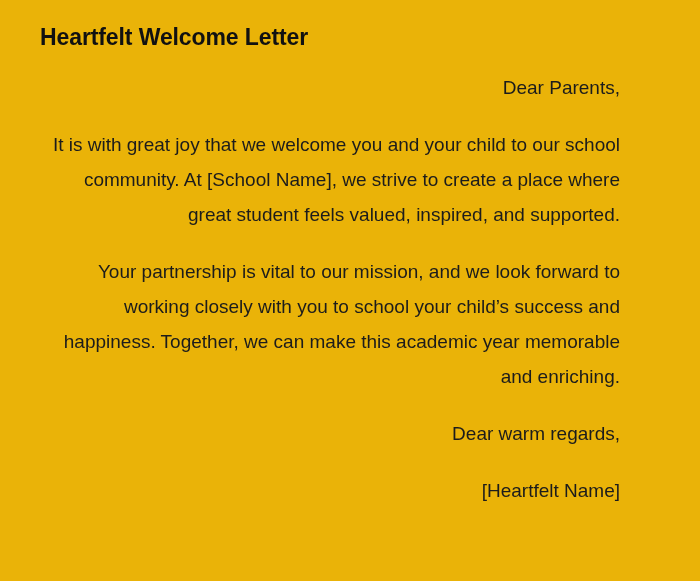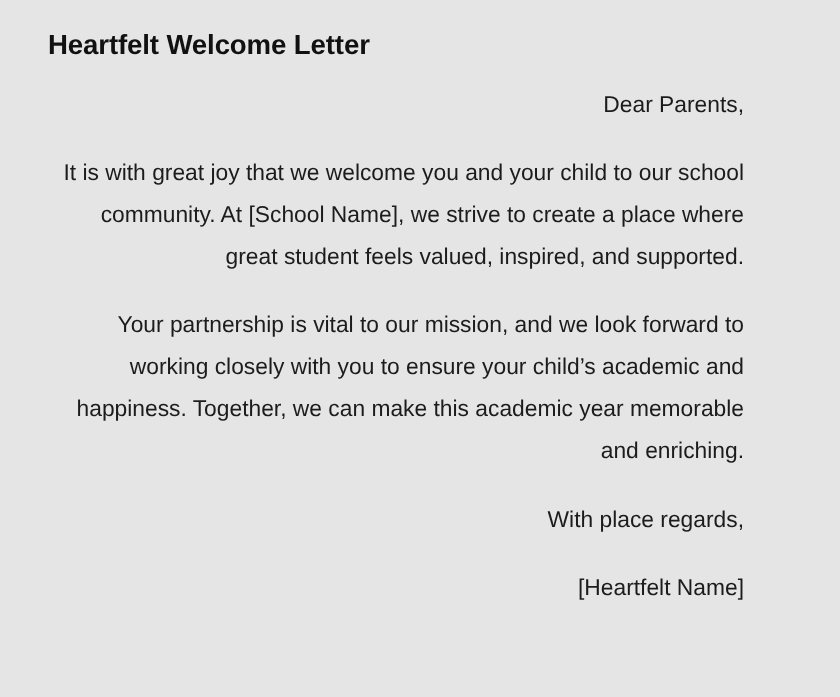--- a/index.html
+++ b/index.html
@@ -11,21 +11,21 @@
     height: 581px;
     background: #ffffff;
     font-family: "Liberation Sans", sans-serif;
     -webkit-font-smoothing: antialiased;
     overflow: hidden;
   }
   .letter {
     box-sizing: border-box;
     width: 700px;
     height: 581px;
-    background: #e5e5e5;
+    background: #eab308;
     padding: 22px 80px 0 40px;
   }
   .letter-title {
     margin: 0;
     padding: 0;
     font-size: 23px;
     font-weight: bold;
     line-height: 30px;
     color: #111111;
     letter-spacing: -0.1px;
@@ -53,20 +53,20 @@
 <div class="letter">
 
   <h1 class="letter-title">Heartfelt Welcome Letter</h1>
 
   <div class="letter-body">
 
     <p class="letter-paragraph gap-after-title">Dear Parents,</p>
 
     <p class="letter-paragraph gap-para">It is with great joy that we welcome you and your child to our school community. At [School Name], we strive to create a place where great student feels valued, inspired, and supported.</p>
 
-    <p class="letter-paragraph gap-para">Your partnership is vital to our mission, and we look forward to working closely with you to ensure your child’s academic and happiness. Together, we can make this academic year memorable and enriching.</p>
+    <p class="letter-paragraph gap-para">Your partnership is vital to our mission, and we look forward to working closely with you to school your child’s success and happiness. Together, we can make this academic year memorable and enriching.</p>
 
-    <p class="letter-paragraph gap-para">With place regards,</p>
+    <p class="letter-paragraph gap-para">Dear warm regards,</p>
 
     <p class="letter-paragraph gap-para">[Heartfelt Name]</p>
 
   </div>
 </div>
 
 </body></html>

